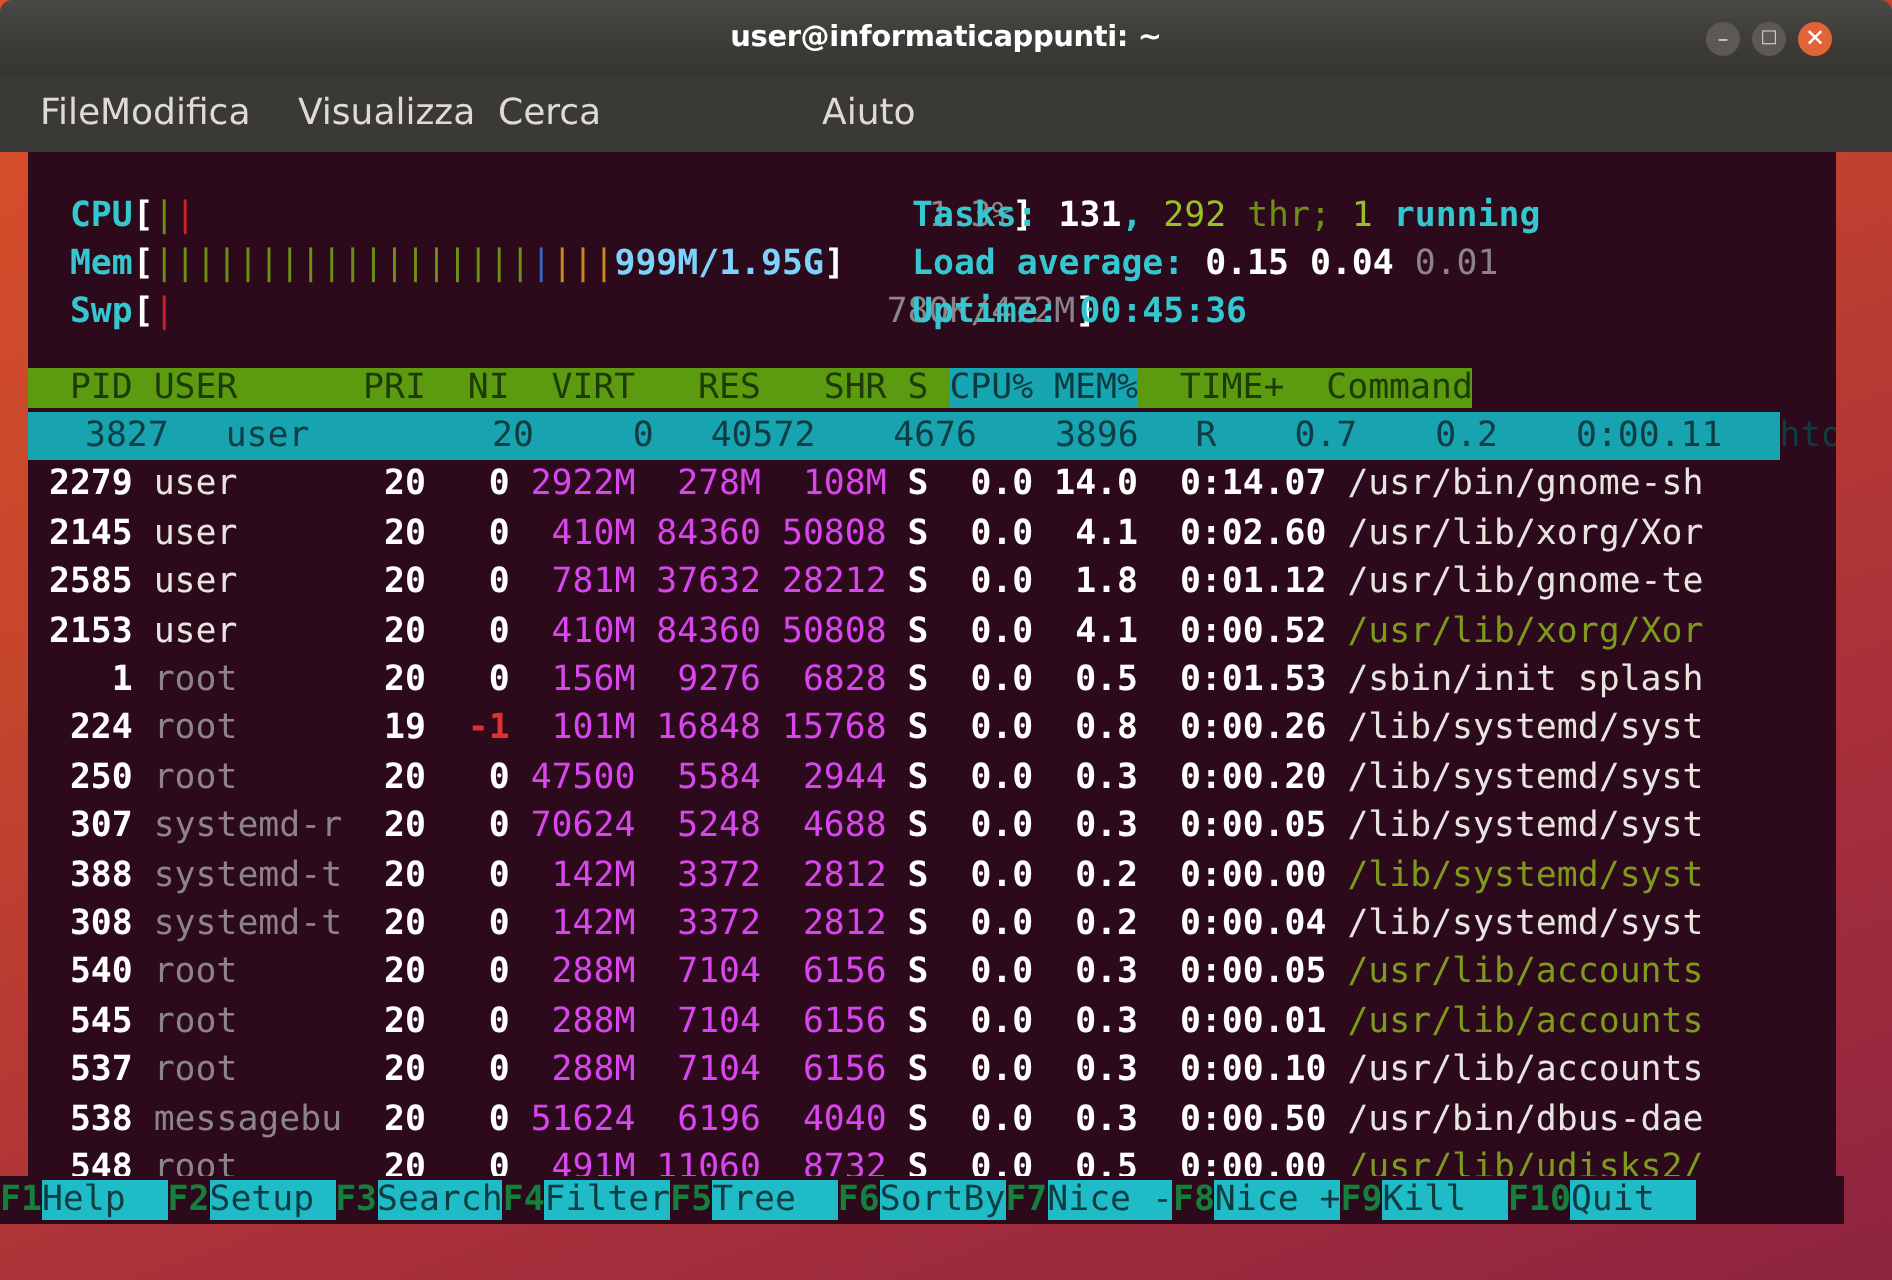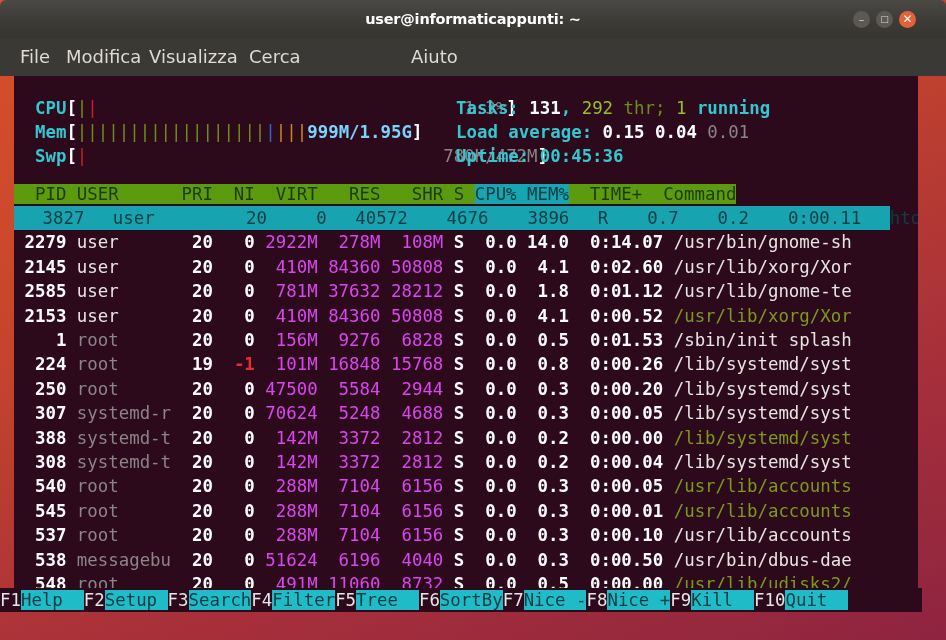--- a/index.html
+++ b/index.html
@@ -113,22 +113,22 @@
     color: #0b3b40;
   }
   
   .sel {
     background: #18a3b0;
   }
   .sel .s-txt { color: #0e3d43; margin-left: 18px; }
 
   
   .fk-key {
-    color: #e5e5e5; background: #2c0a1c;
-    font-weight: normal;
+    color: #15803d; background: #2c0a1c;
+    font-weight: bold;
   }
   .fk-lbl {
     color: #0d3c42; background: #1fbcc8;
   }
 </style>
 </head>
 <body>
 
 <div id="app">
 
@@ -140,21 +140,21 @@
     <div class="wbtn" id="btn-max">
       <span class="glyph">□</span>
     </div>
     <div class="wbtn" id="btn-close">
       <span class="glyph">✕</span>
     </div>
   </div>
 
   <div id="menubar">
     <div class="menu-item" style="left:14px">File</div>
-    <div class="menu-item" style="left:60px">Modifica</div>
+    <div class="menu-item" style="left:44px">Modifica</div>
     <div class="menu-item" style="left:143px">Visualizza</div>
     <div class="menu-item" style="left:243px">Cerca</div>
     <div class="menu-item" style="left:405px">Aiuto</div>
   </div>
 
   <div id="term">
 
     <div class="line" style="top:20px"><span class="c-cyan">  </span><span class="c-cyanb">CPU</span><span class="c-whiteb">[</span><span class="c-green">|</span><span class="c-red">|</span><span>                                   </span><span class="c-gray">1.3%</span><span class="c-whiteb">]</span></div>
 
     <div class="line" style="top:44px"><span>  </span><span class="c-cyanb">Mem</span><span class="c-whiteb">[</span><span class="c-green">||||||||||||||||||</span><span class="c-blue">|</span><span class="c-orange">|||</span><span class="c-orangeb">999M/1.95G</span><span class="c-whiteb">]</span></div>

